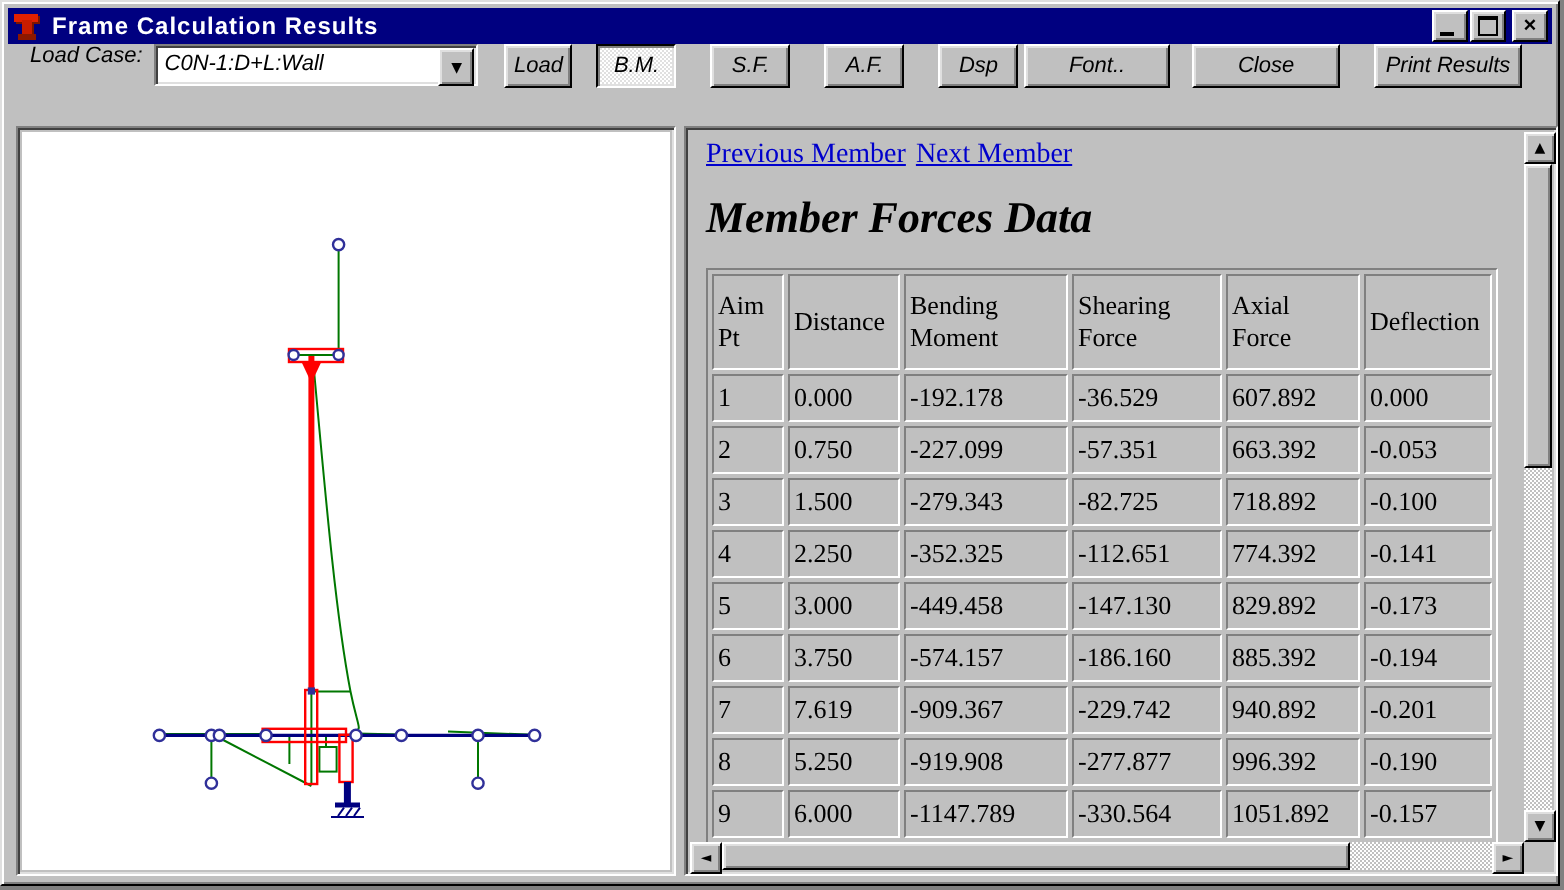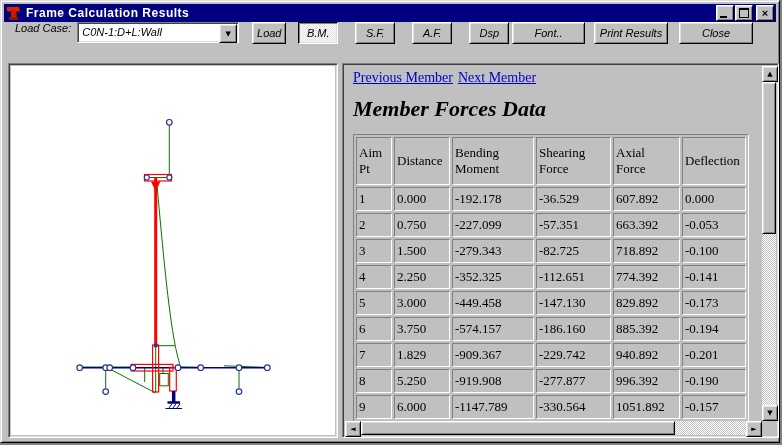--- a/index.html
+++ b/index.html
@@ -170,22 +170,22 @@
     </div>
     <div class="btn btn-load">Load</div>
     <div class="btn-group">
       <div class="btn pressed">B.M.</div>
       <div class="btn">S.F.</div>
       <div class="btn">A.F.</div>
       <div class="btn">Dsp</div>
     </div>
     <div class="tb-spacer"></div>
     <div class="btn btn-font">Font..</div>
+    <div class="btn btn-close">Close</div>
     <div class="btn btn-print">Print Results</div>
-    <div class="btn btn-close">Close</div>
   </div>
 
   <div class="panel-sunken canvas-panel">
     <div class="canvas-inner">
       <svg viewBox="0 0 324 369">
         <g stroke="#007700" stroke-width="1" fill="none">
 
           <line x1="158.3" y1="59" x2="158.3" y2="110"></line>
 
           <line x1="135.3" y1="111.5" x2="158.3" y2="111.5"></line>
@@ -319,21 +319,21 @@
             <tr>
               <td class="cell">6</td>
               <td class="cell">3.750</td>
               <td class="cell">-574.157</td>
               <td class="cell">-186.160</td>
               <td class="cell">885.392</td>
               <td class="cell">-0.194</td>
             </tr>
             <tr>
               <td class="cell">7</td>
-              <td class="cell">1.829</td>
+              <td class="cell">7.619</td>
               <td class="cell">-909.367</td>
               <td class="cell">-229.742</td>
               <td class="cell">940.892</td>
               <td class="cell">-0.201</td>
             </tr>
             <tr>
               <td class="cell">8</td>
               <td class="cell">5.250</td>
               <td class="cell">-919.908</td>
               <td class="cell">-277.877</td>

